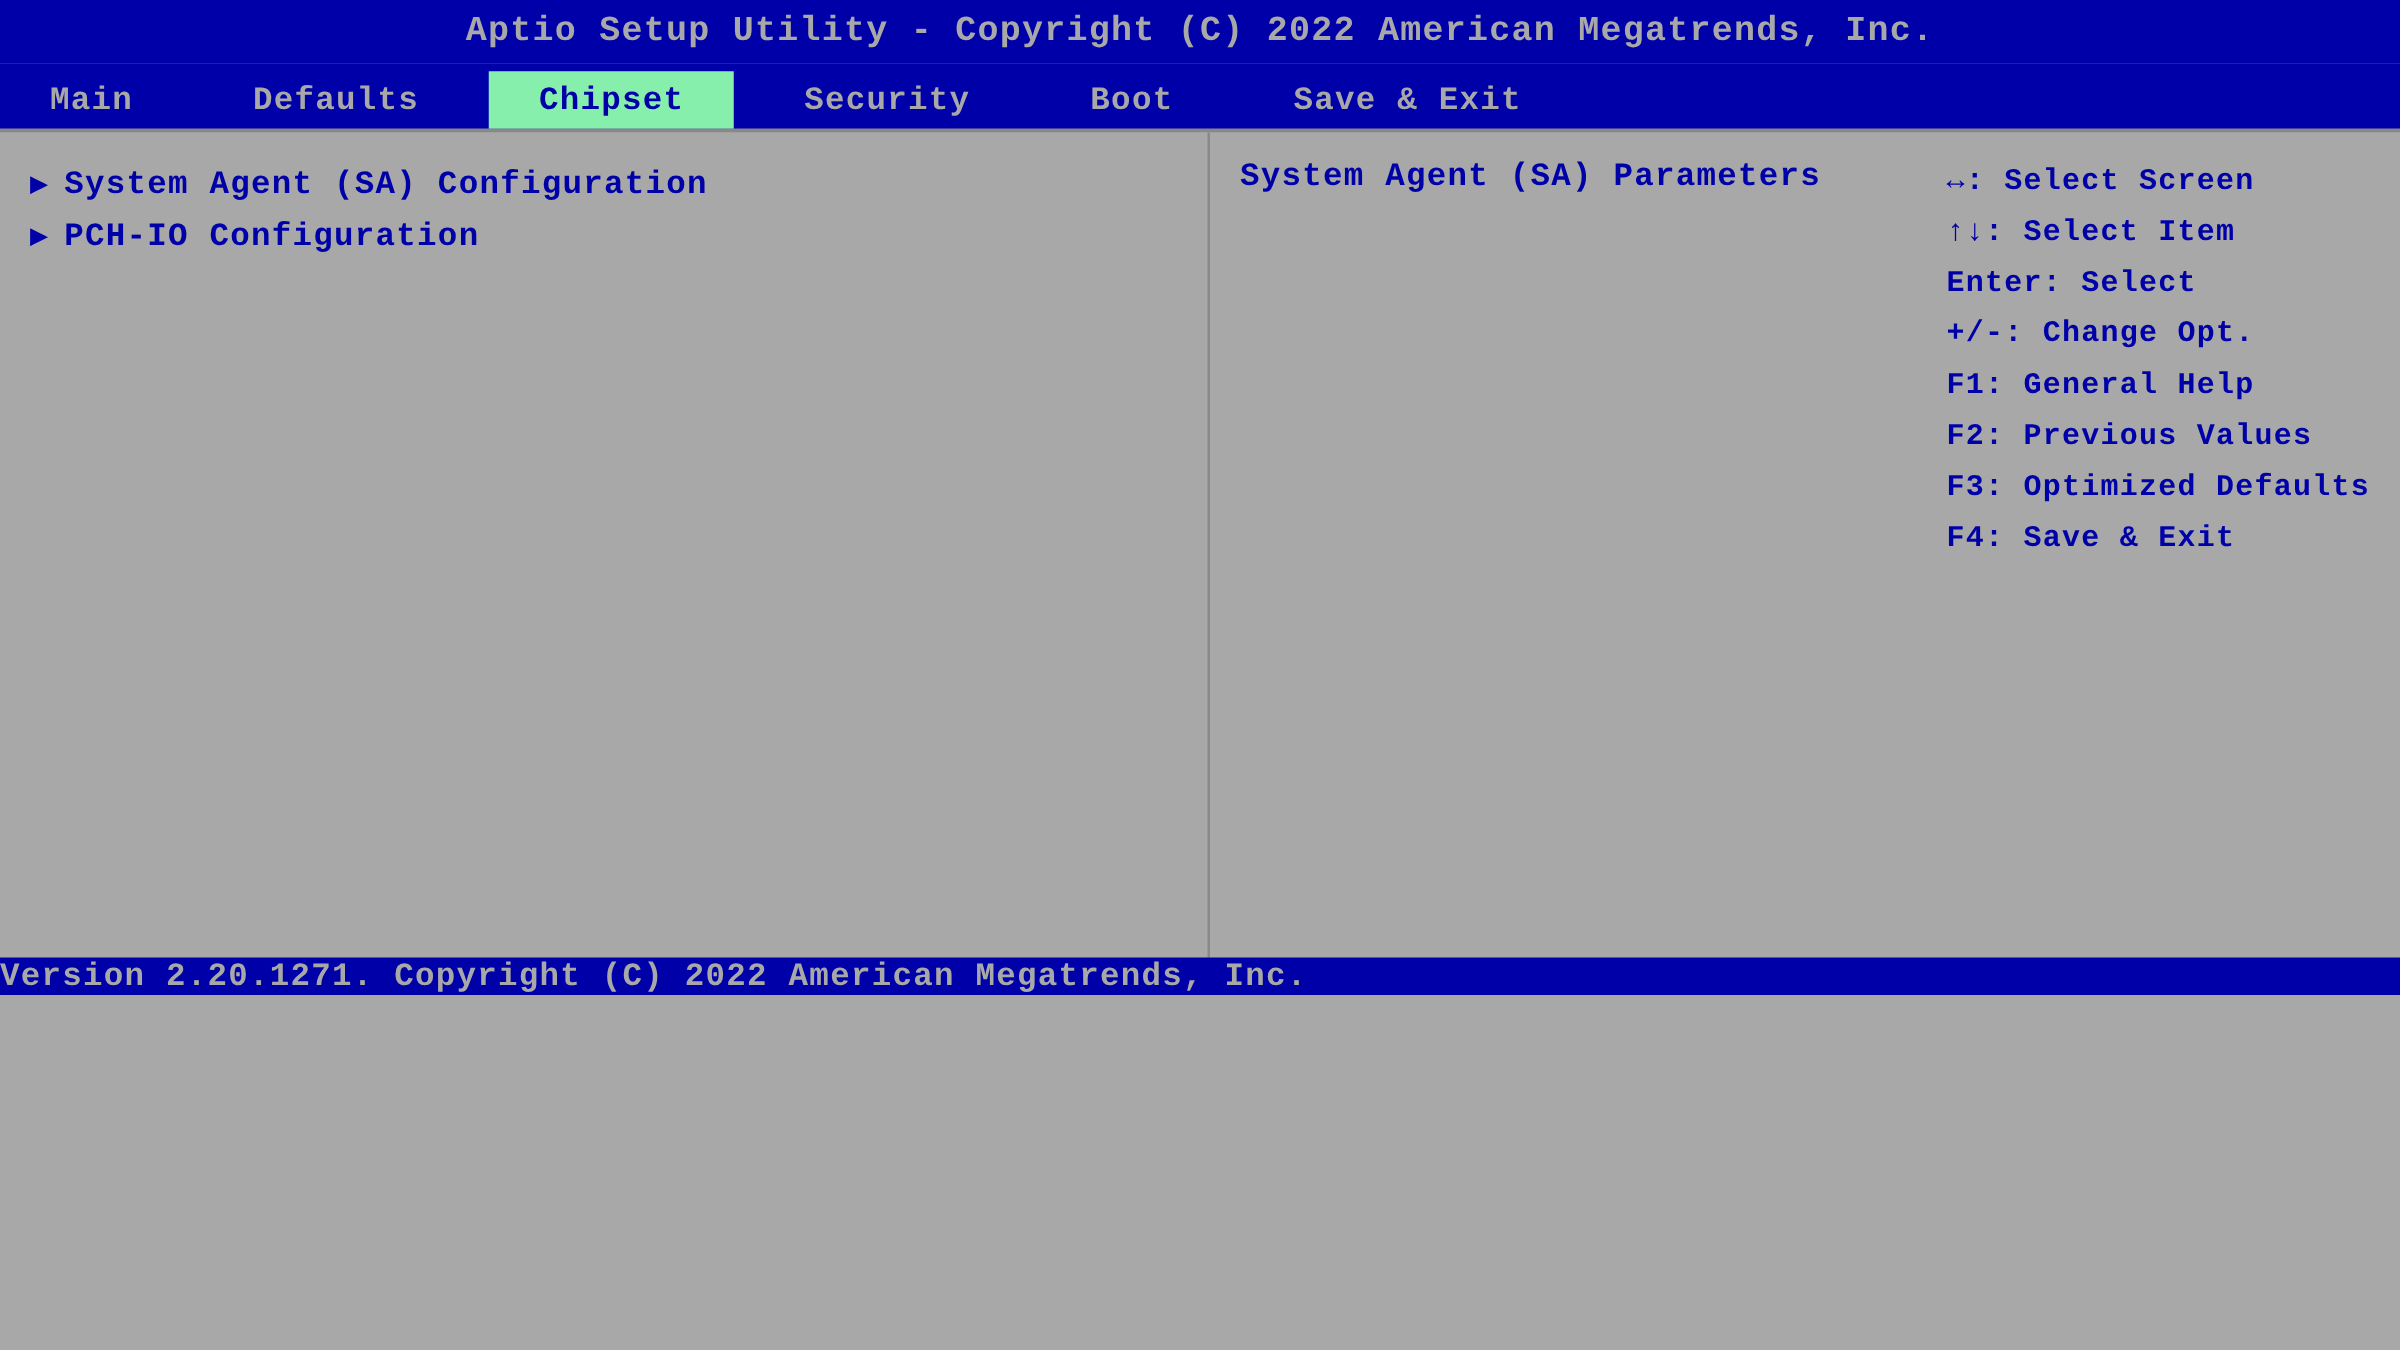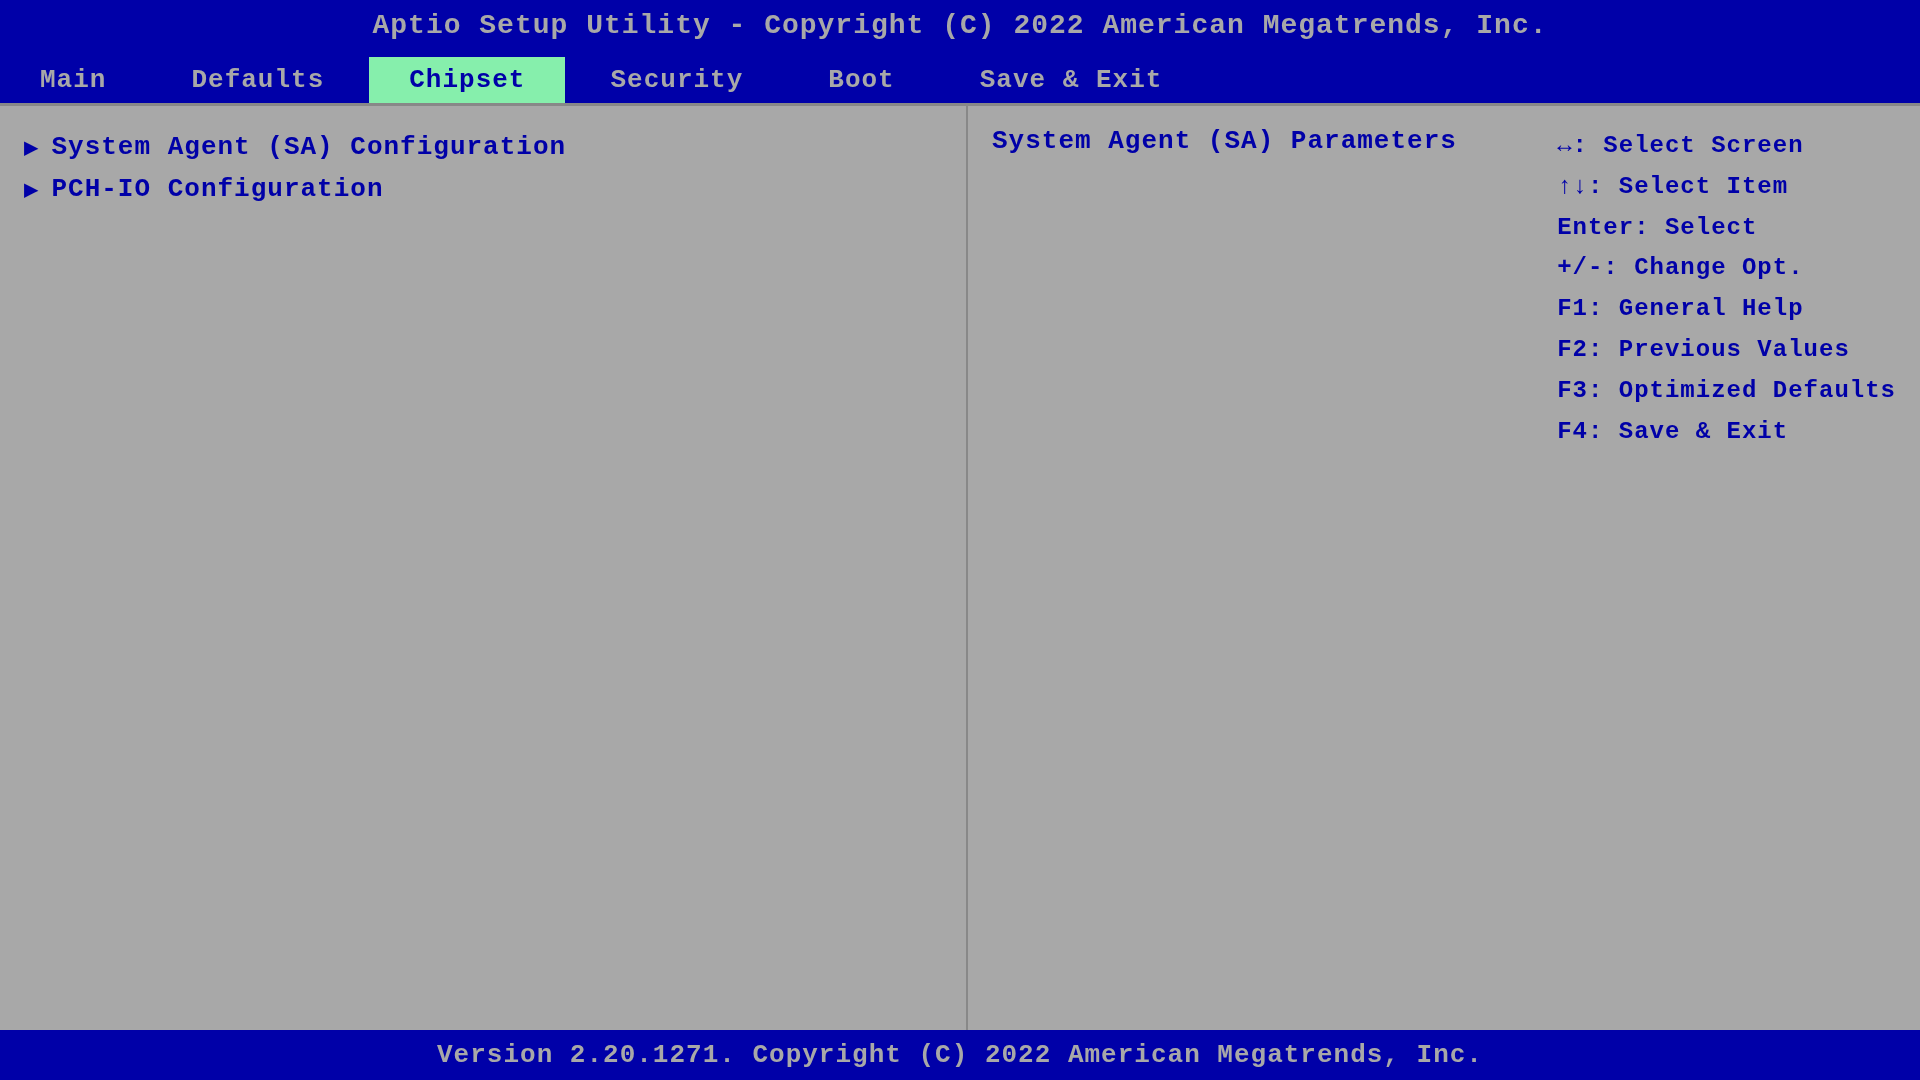--- a/index.html
+++ b/index.html
@@ -11,42 +11,42 @@
     body {
       width: 1920px;
       height: 1080px;
       background-color: #a8a8a8;
       font-family: 'Courier New', Courier, monospace;
       overflow: hidden;
     }
 
     .screen {
       width: 1920px;
-      height: 1080px;
+      height: 796px;
       background-color: #a8a8a8;
       display: flex;
       flex-direction: column;
     }
 
     .title-bar {
       background-color: #0000a8;
       color: #a8a8a8;
       text-align: center;
       padding: 10px 0;
       font-size: 28px;
       font-weight: bold;
       letter-spacing: 1px;
     }
 
     .nav-bar {
       background-color: #0000a8;
       display: flex;
       flex-direction: row;
       padding: 6px 0 0 0;
-      gap: 5px;
+      gap: 16px;
     }
 
     .nav-item {
       color: #a8a8a8;
       font-size: 26px;
       font-weight: bold;
       padding: 8px 40px 8px 40px;
       cursor: pointer;
       letter-spacing: 1px;
     }
@@ -117,22 +117,22 @@
       font-size: 24px;
       font-weight: bold;
       line-height: 1.7;
       letter-spacing: 1px;
       margin-left: 12px;
     }
 
     .footer {
       background-color: #0000a8;
       color: #a8a8a8;
-      text-align: center;
-      padding: 10px 0;
+      text-align: left;
+      padding: 0 0;
       font-size: 26px;
       font-weight: bold;
       letter-spacing: 1px;
     }
   </style>
 </head>
 <body>
 
 <div class="screen">
 

